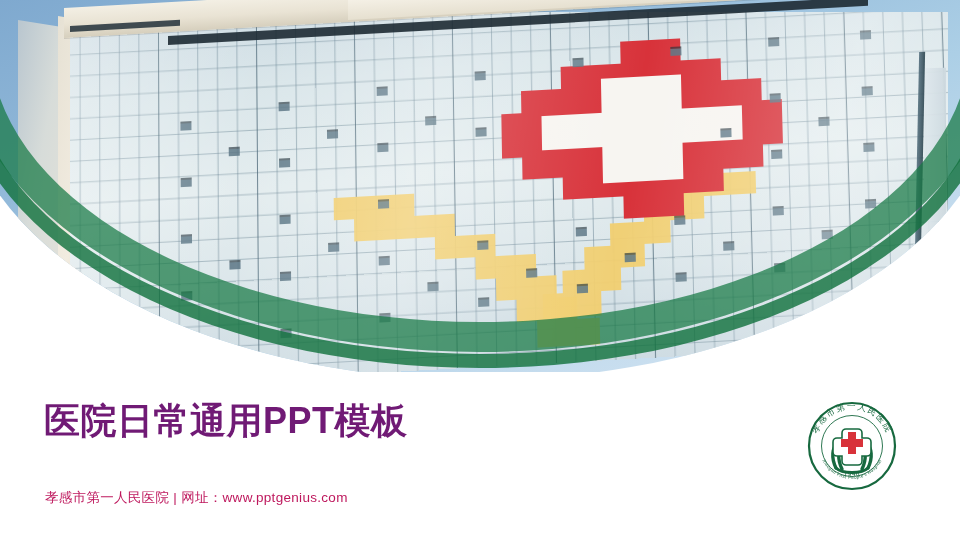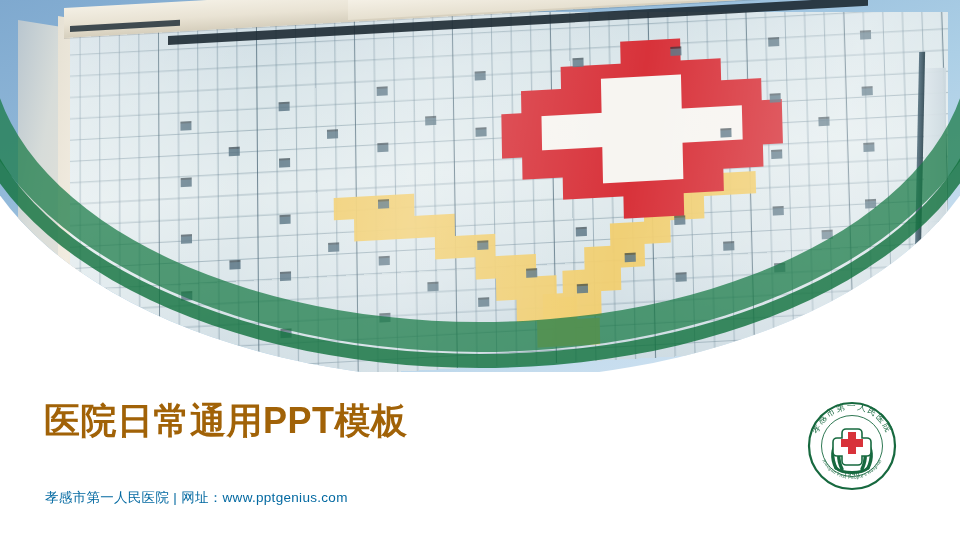--- a/index.html
+++ b/index.html
@@ -257,40 +257,40 @@
   }
 
   
   .title {
     position: absolute;
     left: 44px;
     top: 400px;
     font-size: 36px;
     font-weight: bold;
     letter-spacing: .5px;
-    color: #a16207;
+    color: #701a75;
     line-height: 1.15;
     white-space: nowrap;
   }
   .meta-1 {
     position: absolute;
     left: 45px;
     top: 466px;
     font-size: 13.5px;
     color: #58585a;
     white-space: nowrap;
     letter-spacing: .3px;
   }
   .meta-1 .gap { display: inline-block; width: 26px; }
   .meta-2 {
     position: absolute;
     left: 45px;
     top: 489px;
     font-size: 13.5px;
-    color: #0369a1;
+    color: #be185d;
     white-space: nowrap;
     letter-spacing: .3px;
   }
 
   
   .logo {
     position: absolute;
     left: 802px;
     top: 396px;
     width: 100px;

